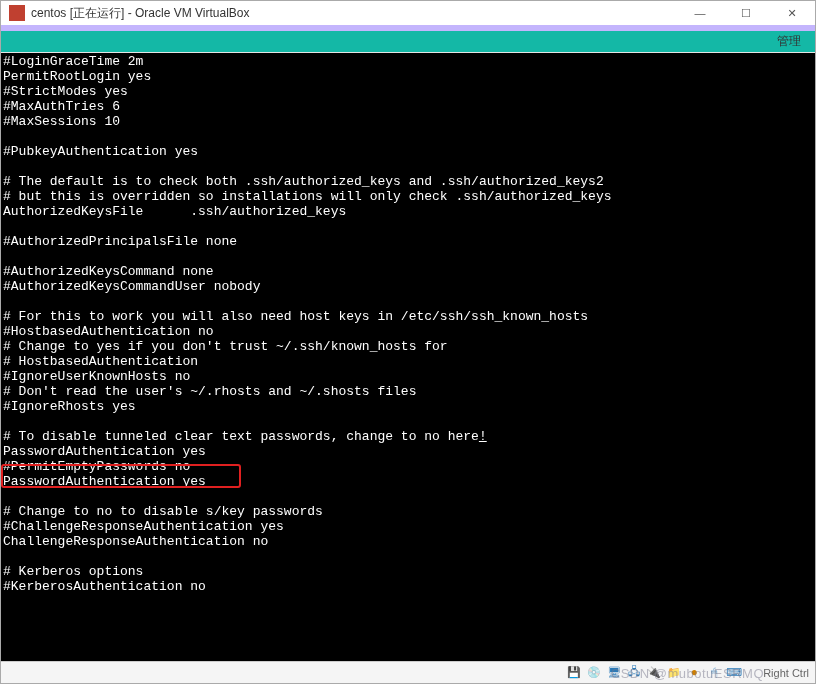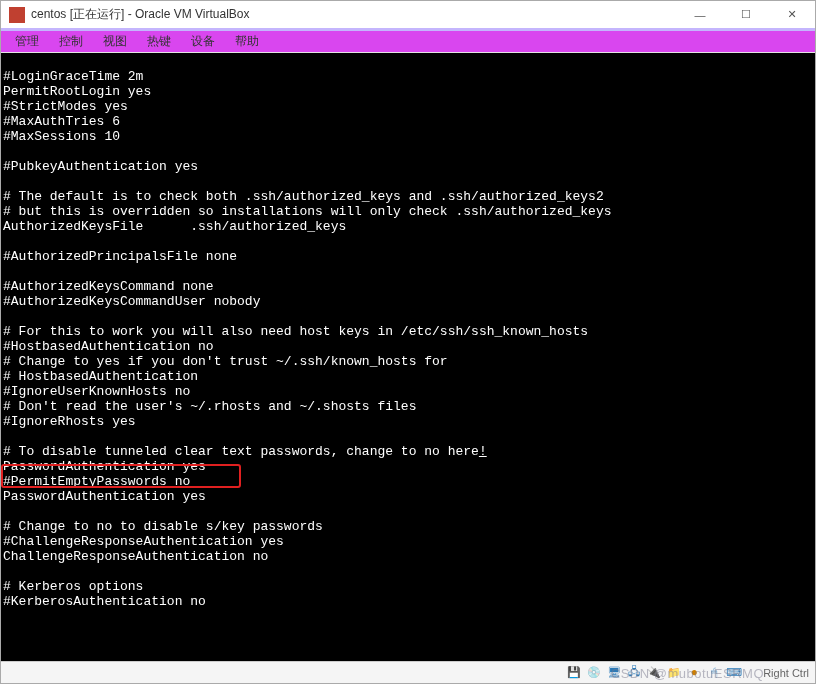--- a/index.html
+++ b/index.html
@@ -1,25 +1,25 @@
 <!DOCTYPE html>
 <html><head>
   <meta charset="utf-8">
   <style>
     * { margin: 0; padding: 0; box-sizing: border-box; }
     body { font-family: "Segoe UI", Tahoma, sans-serif; background: #f0f0f0; width: 816px; height: 684px; overflow: hidden; }
     .window { width: 816px; height: 684px; background: #fff; border: 1px solid #aaa; display: flex; flex-direction: column; }
-    .titlebar { height: 30px; background: #fff; display: flex; align-items: center; padding: 0 0 0 8px; border-bottom: 3px solid #c4b5fd; }
+    .titlebar { height: 30px; background: #fff; display: flex; align-items: center; padding: 0 0 0 8px; border-bottom: 6px solid #c4b5fd; }
     .titlebar .icon-box { width: 16px; height: 16px; background: #c04030; margin-right: 6px; display: inline-block; }
     .titlebar .title { font-size: 12px; color: #333; flex: 1; }
     .win-controls { display: flex; height: 100%; }
     .win-btn { width: 46px; height: 100%; display: flex; align-items: center; justify-content: center; font-size: 11px; color: #555; }
-    .menubar { height: 22px; background: #d946ef; display: flex; align-items: flex-start; padding: 0 4px; border-bottom: 1px solid #e5e5e5; }
+    .menubar { height: 22px; background: #14b8a6; display: flex; align-items: flex-end; padding: 0 4px; border-bottom: 1px solid #e5e5e5; flex-direction: column; }
     .menu-item { font-size: 12px; color: #333; padding: 2px 10px; }
-    .terminal { flex: 1; background: #000; color: #fff; font-family: "Courier New", monospace; font-size: 13px; line-height: 15px; padding: 16px 2px; overflow: hidden; position: relative; white-space: pre; }
+    .terminal { flex: 1; background: #000; color: #fff; font-family: "Courier New", monospace; font-size: 13px; line-height: 15px; padding: 1px 2px; overflow: hidden; position: relative; white-space: pre; }
     .term-line { height: 15px; }
     .highlight-box { position: absolute; border: 2px solid #e02020; border-radius: 3px; pointer-events: none; }
     .statusbar { height: 22px; background: #f5f5f5; border-top: 1px solid #ccc; display: flex; align-items: center; justify-content: flex-end; padding: 0 6px; gap: 4px; position: relative; }
     .status-icon { width: 16px; height: 16px; display: flex; align-items: center; justify-content: center; font-size: 11px; }
     .status-text { font-size: 11px; color: #666; margin-left: 17px; }
     .watermark { position: absolute; right: 51px; bottom: 2px; font-size: 13px; color: rgba(120,120,140,0.5); letter-spacing: 0.5px; pointer-events: none; }
     .cursor-underline { text-decoration: underline; }
   </style>
 </head>
 <body>

